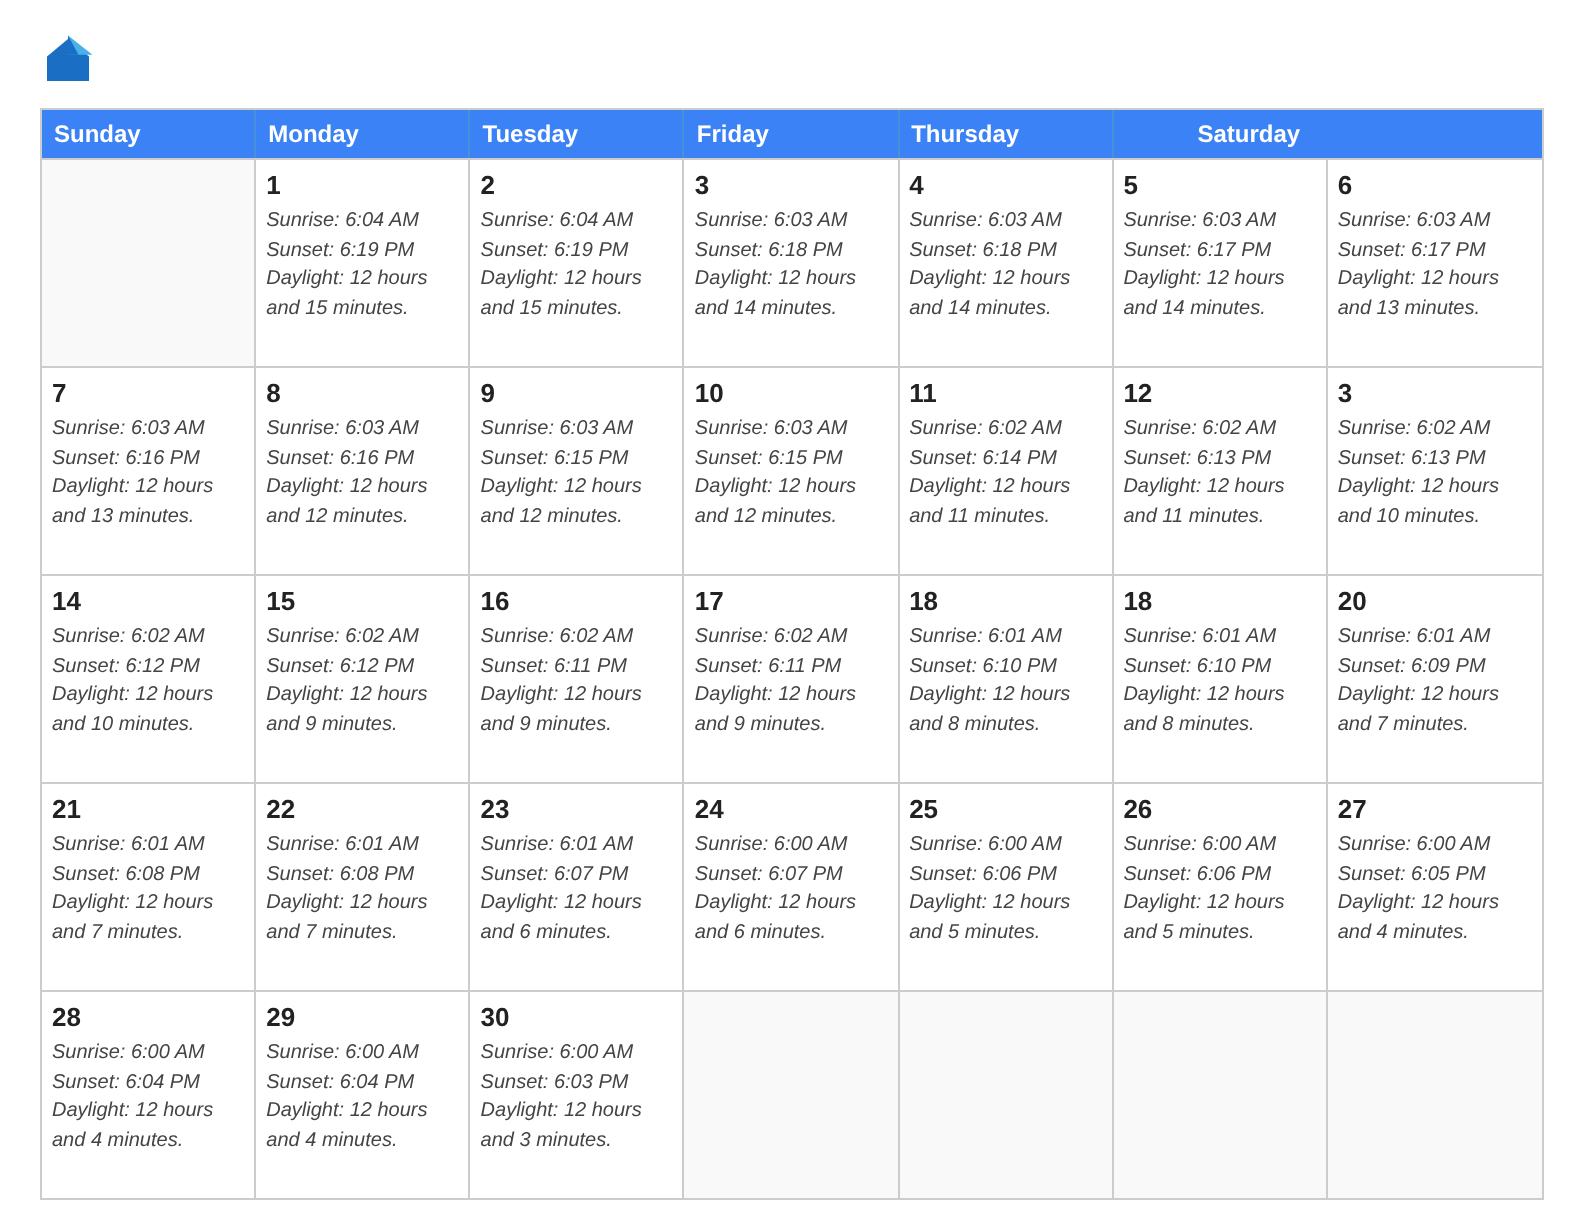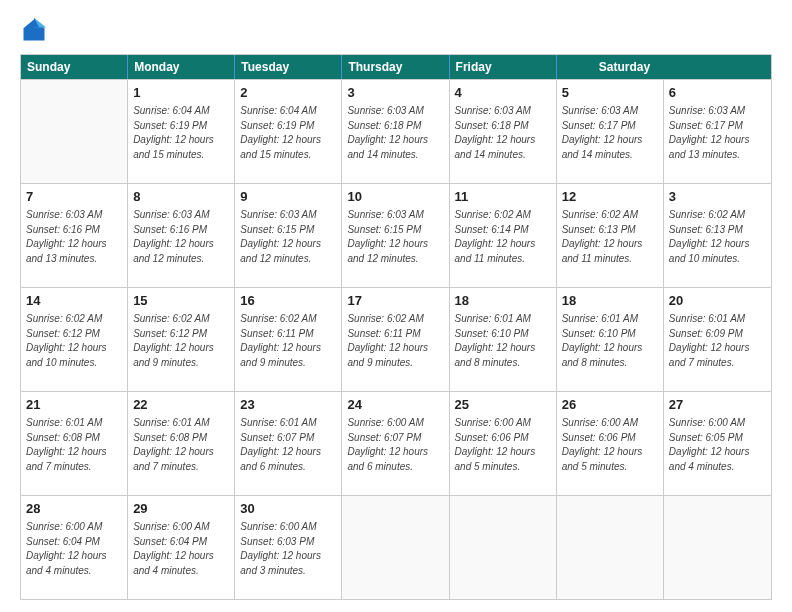--- a/index.html
+++ b/index.html
@@ -55,21 +55,21 @@
     }
     .calendar {
       flex: 1;
       display: flex;
       flex-direction: column;
       border: 1px solid #ccc;
     }
     .cal-header {
       display: grid;
       grid-template-columns: repeat(7, 1fr);
-      background: #0f766e;
+      background: #3b82f6;
     }
     .cal-header-cell {
       color: #fff;
       font-size: 12px;
       font-weight: bold;
       padding: 5px 6px;
       border-right: 1px solid #4a90d9;
     }
     .cal-header-cell:last-child {
       border-right: none;
@@ -136,22 +136,22 @@
       <div class="main-title"></div>
       <div class="subtitle"></div>
     </div>
   </div>
 
   <div class="calendar">
     <div class="cal-header">
     <div class="cal-header-cell">Sunday</div>
         <div class="cal-header-cell">Monday</div>
         <div class="cal-header-cell">Tuesday</div>
+        <div class="cal-header-cell">Friday</div>
         <div class="cal-header-cell">Thursday</div>
-        <div class="cal-header-cell">Friday</div>
         <div class="cal-header-cell">Saturday</div>
       </div>
     <div class="cal-body">
     <div class="cal-row">
           <div class="cal-cell empty"></div>
           <div class="cal-cell">
             <span class="day-number">1</span>
             <div class="cell-text">Sunrise: 6:04 AM<br>Sunset: 6:19 PM<br>Daylight: 12 hours<br>and 15 minutes.</div>
           </div>
           <div class="cal-cell">

